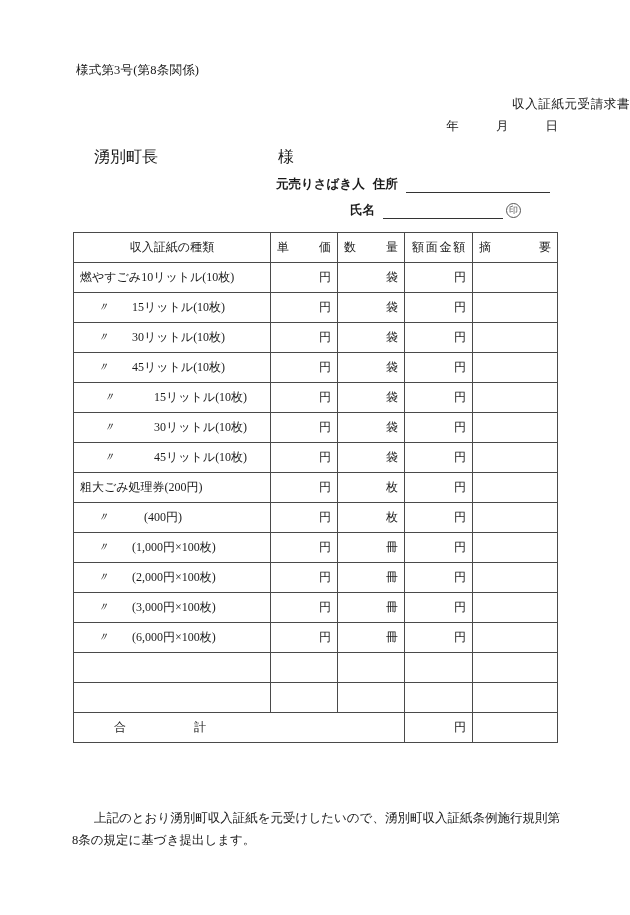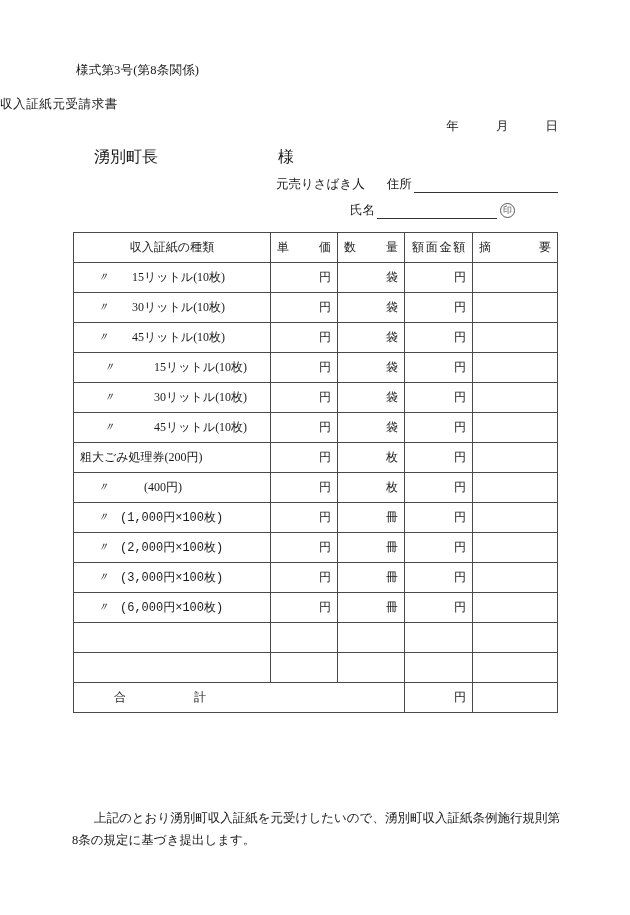--- a/index.html
+++ b/index.html
@@ -29,21 +29,21 @@
     font-size: 12.5px;
     letter-spacing: 0.2px;
     white-space: nowrap;
   }
 
   .doc-title {
     position: absolute;
     left: 0;
     right: 0;
     top: 96px;
-    text-align: left;
+    text-align: right;
     font-size: 12.5px;
     letter-spacing: 0.6px;
   }
 
   .date-line {
     position: absolute;
     right: 72px;
     top: 118px;
     font-size: 12.5px;
     white-space: nowrap;
@@ -76,24 +76,26 @@
     top: 176px;
     font-size: 12.5px;
   }
   .applicant-row {
     display: flex;
     align-items: flex-end;
     margin-bottom: 9px;
     white-space: nowrap;
   }
   .applicant-role {
-    margin-right: 22px;
+    margin-right: 8px;
+    font-weight: bold;
   }
   .applicant-label {
-    margin-right: 2px;
+    margin-right: 8px;
+    font-weight: bold;
   }
   .rule {
     display: inline-block;
     border-bottom: 1px solid #333;
     height: 13px;
   }
   .rule-address { width: 144px; }
   .rule-name { width: 120px; }
   .seal {
     display: inline-block;
@@ -169,21 +171,21 @@
     font-style: italic;
   }
   
   .item.lvl-burn   .ditto { width: 30px; margin-left: 8px; }
   .item.lvl-burn   .item-text { margin-left: 14px; }
   .item.lvl-nonburn .ditto { width: 30px; margin-left: 14px; }
   .item.lvl-nonburn .item-text { margin-left: 30px; }
   .item.lvl-oversize .ditto { width: 30px; margin-left: 8px; }
   .item.lvl-oversize .item-text { margin-left: 26px; }
   .item.lvl-ticket .ditto { width: 30px; margin-left: 8px; }
-  .item.lvl-ticket .item-text { margin-left: 2px; font-family: Liberation Mono, monospace; }
+  .item.lvl-ticket .item-text { margin-left: 14px; }
 
   .total-cell {
     text-align: center;
     letter-spacing: 0;
   }
   .total-inner {
     display: inline-block;
     width: 160px;
     display: flex;
     justify-content: space-around;
@@ -271,20 +273,31 @@
           </td>
           <td>
             <div class="th-spread">
               <span>摘</span>
               <span>要</span>
             </div>
           </td>
         </tr>
         <tr>
           <td>
+            <div class="item">
+              <span class="item-text">燃やすごみ10リットル(10枚)</span>
+            </div>
+          </td>
+          <td class="unit-cell">円</td>
+          <td class="unit-cell">袋</td>
+          <td class="unit-cell">円</td>
+          <td></td>
+        </tr>
+        <tr>
+          <td>
             <div class="item lvl-burn">
               <span class="ditto">〃</span>
               <span class="item-text">15リットル(10枚)</span>
             </div>
           </td>
           <td class="unit-cell">円</td>
           <td class="unit-cell">袋</td>
           <td class="unit-cell">円</td>
           <td></td>
         </tr>

